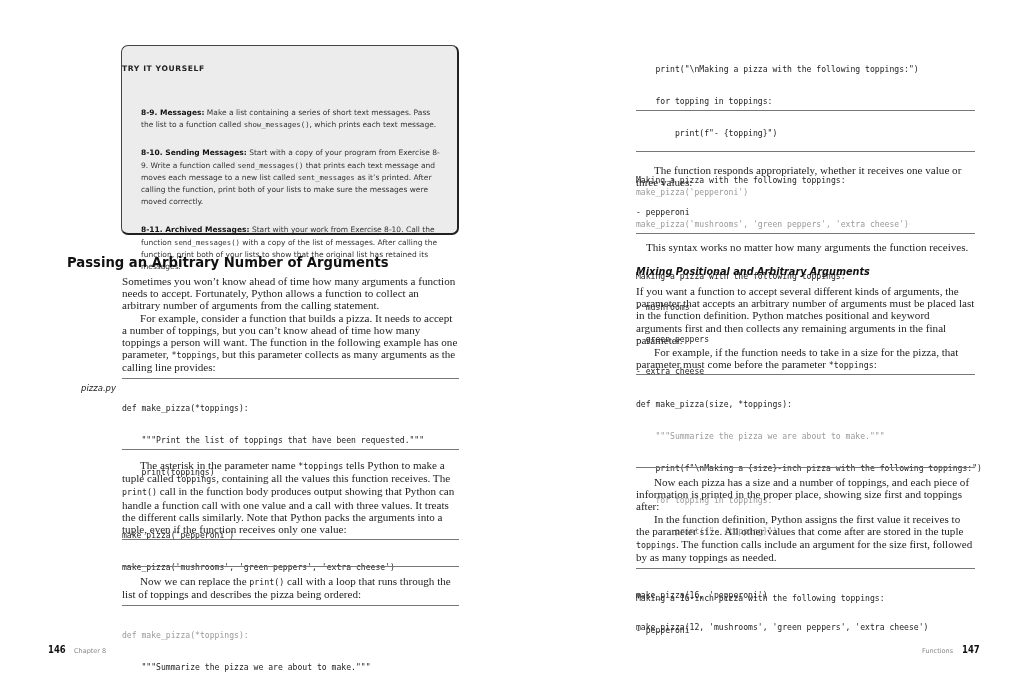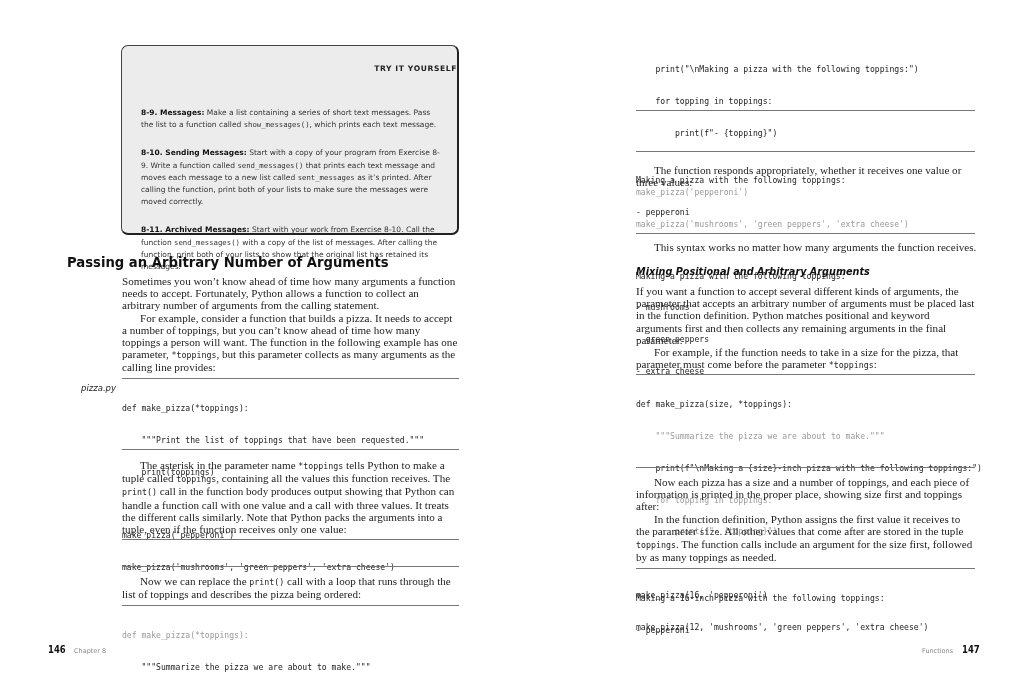--- a/index.html
+++ b/index.html
@@ -10,21 +10,21 @@
   .abs { position:absolute; }
   .serif { font-family:"Liberation Serif", serif; font-size:11.1px; line-height:12.2px; color:#222; }
   .mono { font-family:"DejaVu Sans Mono", monospace; font-size:8.1px; line-height:10.6px; color:#222; white-space:pre; }
   .gray { color:#9a9a9a; }
   .rule { position:absolute; height:0; border-top:1px solid #777; }
   .indent { text-indent:18px; }
   code { font-family:"DejaVu Sans Mono", monospace; font-size:8.3px; }
 
   
   .tiy { position:absolute; left:121px; top:45px; width:338px; height:190px; background:#ececec; border:1px solid #444; border-right:2px solid #222; border-bottom:2px solid #222; border-radius:7px; box-sizing:border-box; }
-  .tiy-title { position:absolute; left:0; right:0; top:18px; text-align:right; font-family:"DejaVu Sans", sans-serif; font-weight:bold; font-size:7.6px; letter-spacing:0.6px; color:#222; }
+  .tiy-title { position:absolute; left:0; right:0; top:18px; text-align:left; font-family:"DejaVu Sans", sans-serif; font-weight:bold; font-size:7.6px; letter-spacing:0.6px; color:#222; }
   .tiy-body { position:absolute; left:19px; right:16px; top:45px; font-family:"DejaVu Sans", sans-serif; font-size:7.5px; line-height:12.2px; color:#333; }
   .tiy-body p { margin:16px 0 2px 0; }
   .tiy-body b { color:#111; }
   .tiy-body code { font-size:7.3px; }
 
   .h2 { font-family:"DejaVu Sans", sans-serif; font-weight:bold; font-size:13.2px; color:#111; }
   .h3 { font-family:"DejaVu Sans", sans-serif; font-weight:bold; font-style:italic; font-size:11px; color:#111; transform:scaleX(0.88); transform-origin:left; }
   .folio-num { font-family:"DejaVu Sans", sans-serif; font-weight:bold; font-size:10px; color:#111; transform:scaleX(0.85); transform-origin:left; }
   .folio-txt { font-family:"DejaVu Sans", sans-serif; font-size:6.5px; color:#888; }
   .fname { font-family:"DejaVu Sans", sans-serif; font-style:italic; font-size:8.5px; color:#222; }
@@ -98,21 +98,21 @@
     <div>Making a pizza with the following toppings:</div>
     <div>- pepperoni</div>
     <div>&nbsp;</div>
     <div>Making a pizza with the following toppings:</div>
     <div>- mushrooms</div>
     <div>- green peppers</div>
     <div>- extra cheese</div>
   </div>
   <div class="rule" style="left:124px; top:233px; width:339px;"></div>
 
-  <div class="abs serif indent" style="left:124px; top:241px; width:345px;">This syntax works no matter how many arguments the function receives.</div>
+  <div class="abs serif indent" style="left:116px; top:241px; width:345px;">This syntax works no matter how many arguments the function receives.</div>
 
   <div class="abs h3" style="left:124px; top:265px;">Mixing Positional and Arbitrary Arguments</div>
 
   <div class="abs serif" style="left:124px; top:285px; width:340px;">
     <div>If you want a function to accept several different kinds of arguments, the parameter that accepts an arbitrary number of arguments must be placed last in the function definition. Python matches positional and keyword arguments first and then collects any remaining arguments in the final parameter.</div>
     <div class="indent"><span>For example, if the function needs to take in a size for the pizza, that parameter must come before the parameter </span><code>*toppings</code><span>:</span></div>
   </div>
 
   <div class="rule" style="left:124px; top:374px; width:339px;"></div>
   <div class="abs mono" style="left:124px; top:378px;">

